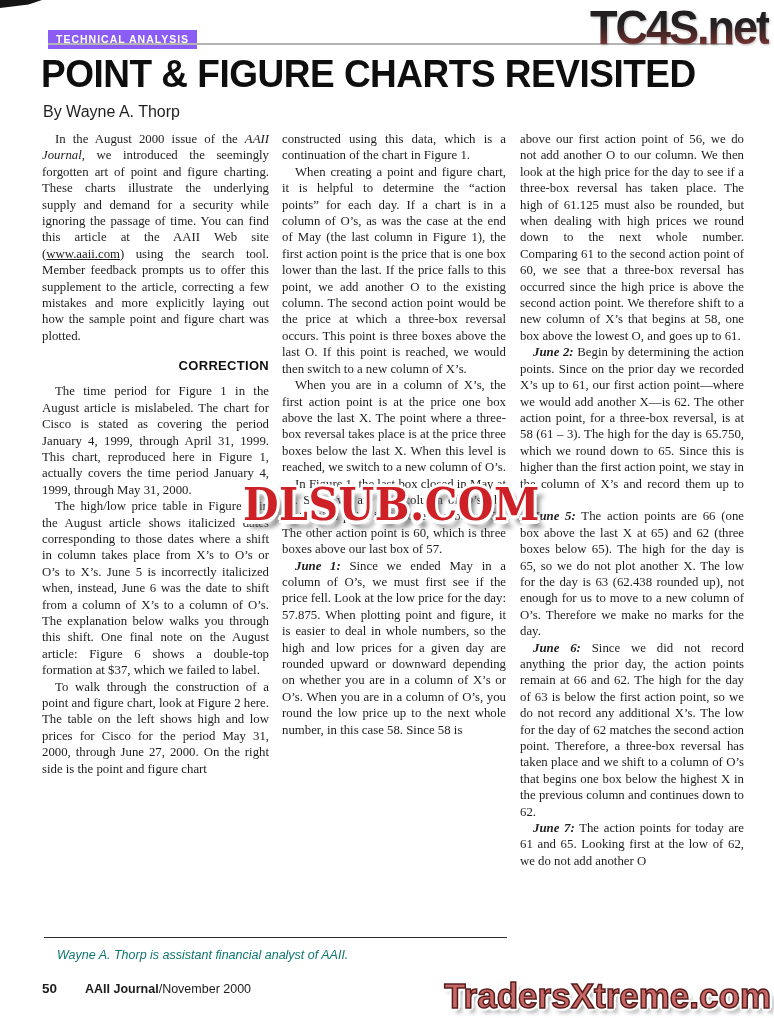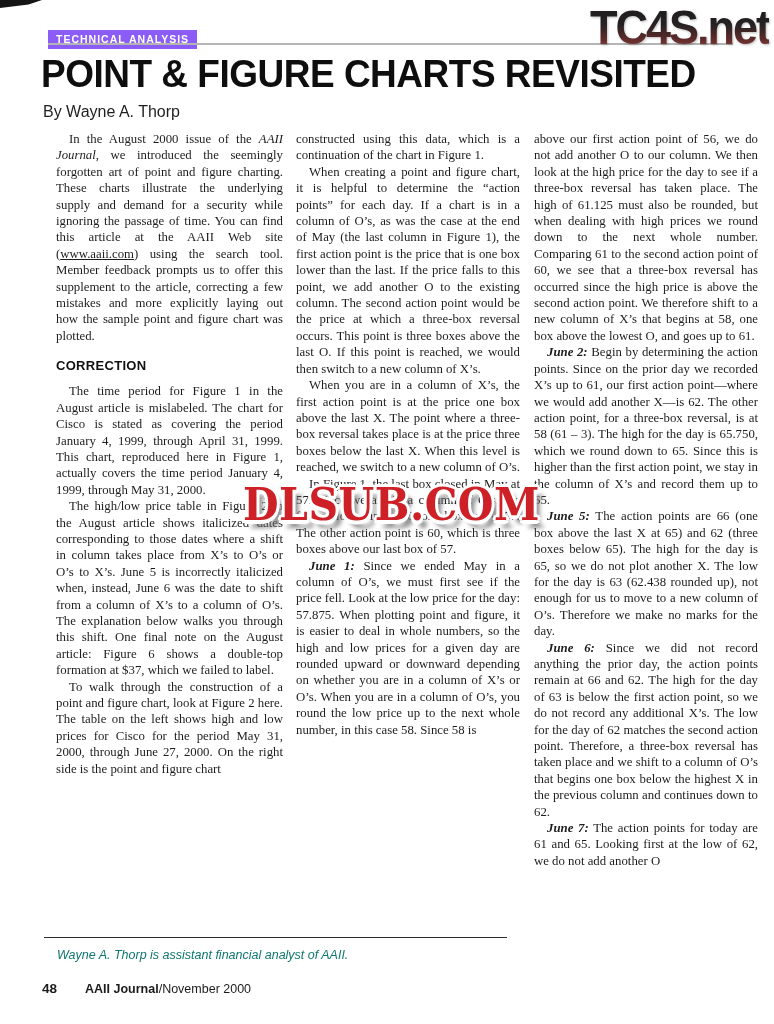--- a/index.html
+++ b/index.html
@@ -44,36 +44,36 @@
     font-weight:800;font-size:37px;line-height:1;
     letter-spacing:-0.5px;color:#0e0e0e;
     transform:scaleY(1.05);transform-origin:top left;
     white-space:nowrap;
   }
   .byline{
     position:absolute;left:43px;top:104px;
     font:400 16px/1 "Liberation Sans",sans-serif;color:#1f1f1f;
   }
   .columns{
-    position:absolute;left:56px;top:131px;width:702px;height:806px;
+    position:absolute;left:42px;top:131px;width:702px;height:806px;
     display:flex;overflow:hidden;
   }
   .col{
     font-size:12.8px;line-height:16.4px;color:#1d1d1d;
     text-align:justify;
   }
   .col1{width:227px;margin-right:13px;}
   .col2{width:224px;margin-right:14px;}
   .col3{width:224px;}
   .col p{margin:0;text-indent:13px;}
   .col p.noindent{text-indent:0;}
   .col h3{
     font:700 13px/16px "Liberation Sans",sans-serif;
     letter-spacing:0.3px;color:#101010;
-    margin:14px 0 9px;text-indent:0;text-align:left;
+    margin:14px 0 9px;text-indent:0;text-align:right;
   }
   .italic{font-style:italic;}
   .bolditalic{font-style:italic;font-weight:bold;}
   .underline{text-decoration:underline;}
   
   .wm-mid{
     position:absolute;left:243px;top:483px;
     font-family:"DejaVu Serif",serif;
     font-weight:700;font-size:41px;line-height:1;
     letter-spacing:0.5px;color:#ce2127;
@@ -150,17 +150,18 @@
         <p><span class="bolditalic">June 7:</span><span> The action points for today are 61 and 65. Looking first at the low of 62, we do not add another O</span></p>
       </div>
   </div>
 
   <div class="wm-mid">DLSUB.COM</div>
 
   <div class="foot-rule"></div>
   <div class="footnote">Wayne A. Thorp is assistant financial analyst of AAII.</div>
 
   <div class="footer">
-    <span class="pgnum">48</span><span class="journal">AAII Journal</span><span>/November 2000</span>
+    <span class="pgnum">50</span><span class="journal">AAII Journal</span><span>/November 2000</span>
   </div>
 
+  <div class="wm-bottom">TradersXtreme.com</div>
 
 </div>
 
 </body></html>

